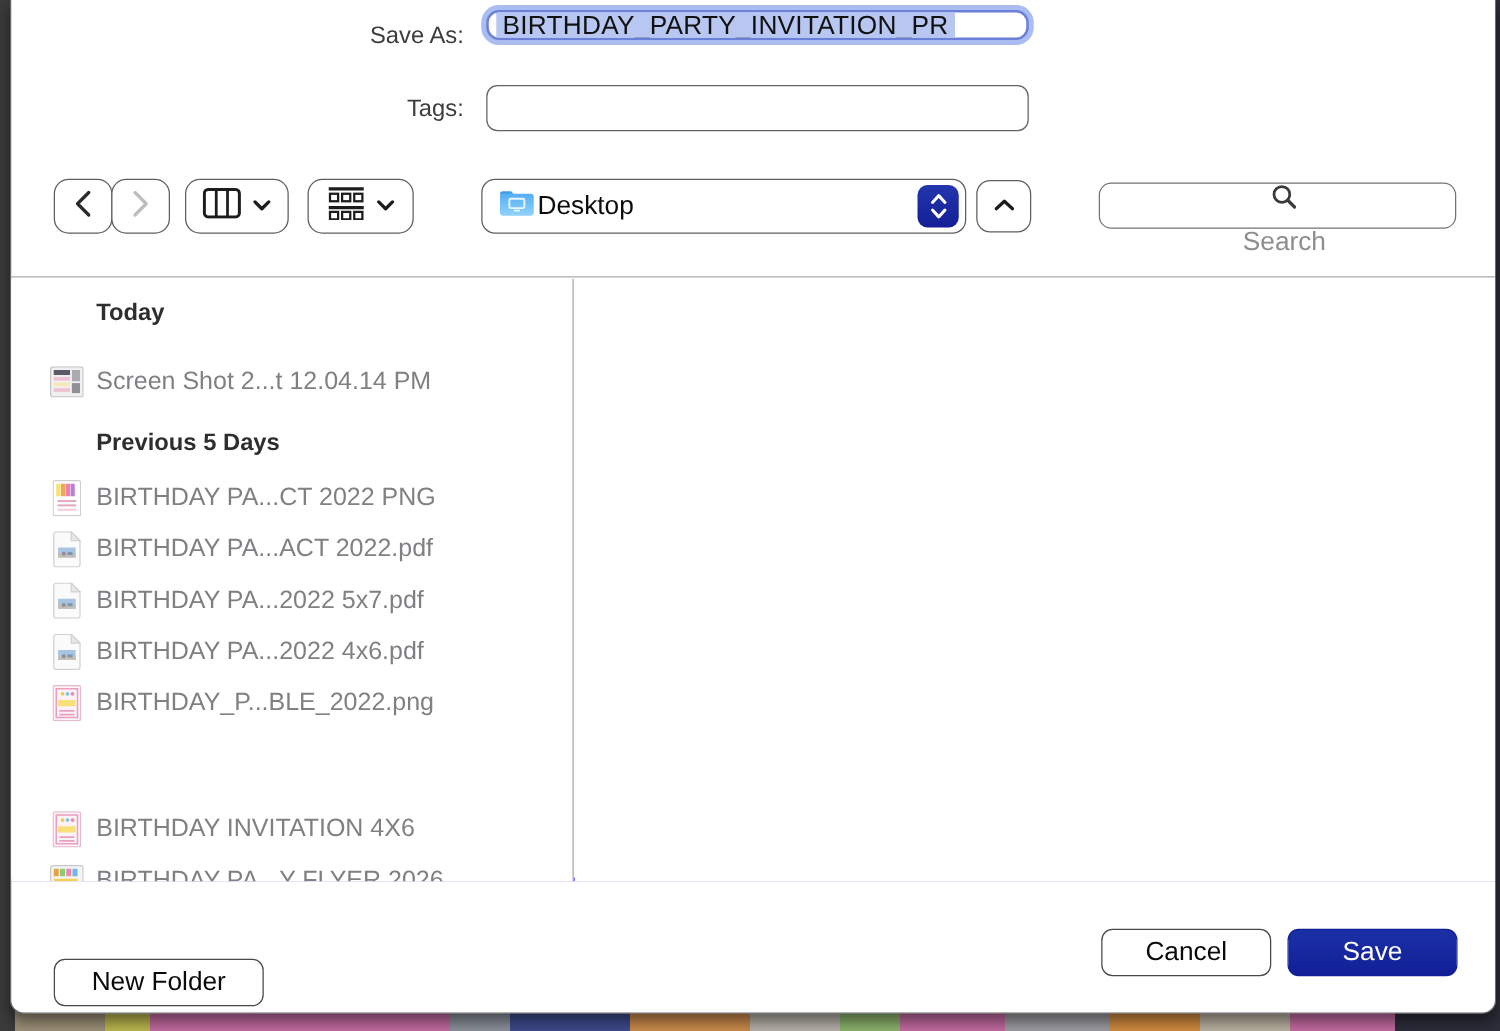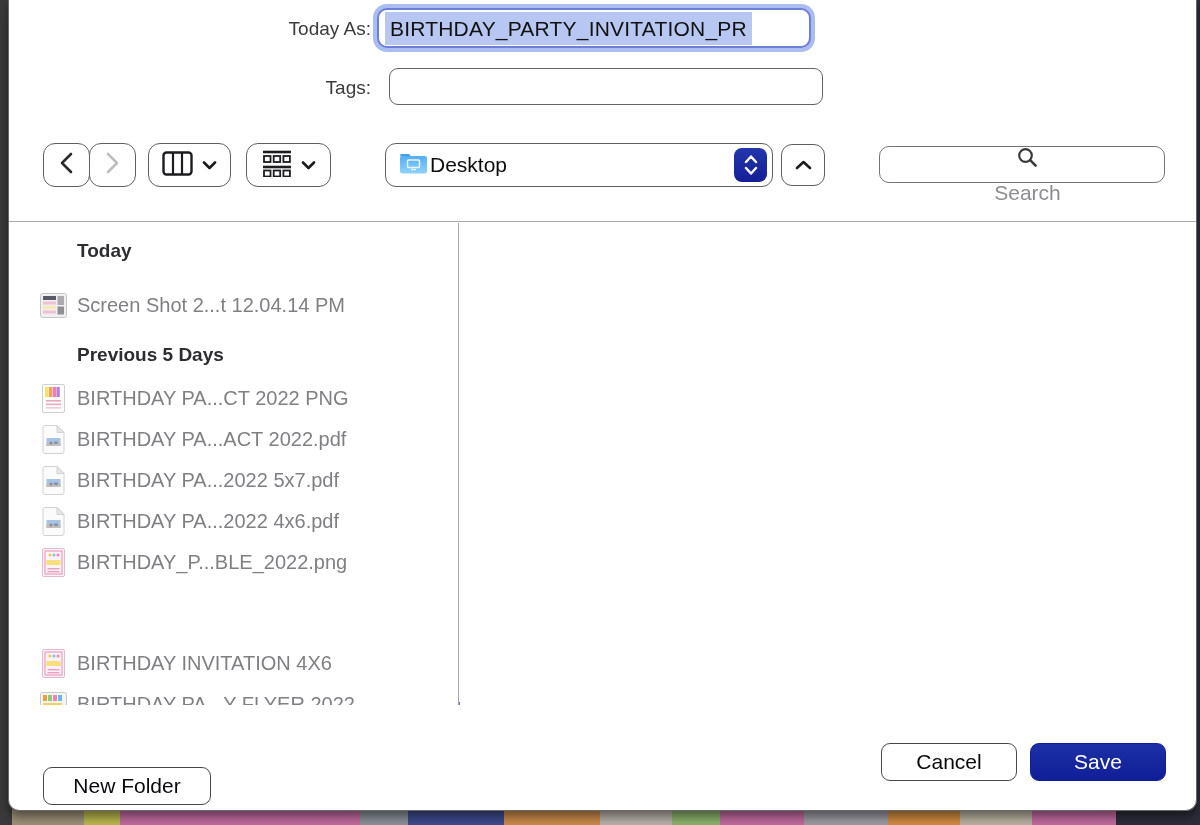--- a/index.html
+++ b/index.html
@@ -13,21 +13,21 @@
   }
   .dialog {
     position:absolute; left:8px; top:0; width:1189px; height:811px;
     background:#fff; border:1px solid #69696c; border-top:none;
     border-radius:0 0 11px 11px; box-shadow:0 6px 10px rgba(0,0,0,.45);
   }
   
   .hdr { position:absolute; left:0; top:0; width:100%; height:222px; border-bottom:1px solid #ababad; }
   .frm-label { position:absolute; left:0; width:362px; text-align:right; font-size:19px; color:#3c3c3e; }
   .saveas-field {
-    position:absolute; left:368px; top:8px; width:434px; height:40px;
+    position:absolute; left:380px; top:8px; width:434px; height:24px;
     border:2px solid #6d80d8; border-radius:10px; background:#fff;
     box-shadow:0 0 0 4px #abbdf0; display:flex; align-items:center; overflow:hidden; padding-left:6px;
   }
   .saveas-sel {
     background:#b7c7f1; font-size:21px; color:#111; line-height:33px;
     padding:0 5px; white-space:nowrap; letter-spacing:.2px;
   }
   .tags-field {
     position:absolute; left:380px; top:68px; width:434px; height:37px;
     border:1.5px solid #636366; border-radius:9px; background:#fff;
@@ -71,21 +71,21 @@
     font-family:inherit;
   }
   .btn.primary { background:linear-gradient(#1c30a6,#111f97); border-color:#111f97; color:#fff; }
 </style>
 </head>
 <body>
 
 <div class="dialog">
 
   <div class="hdr">
-    <div class="frm-label" style="top:18px;">Today As:</div>
+    <div class="frm-label" style="top:18px;">Save As:</div>
     <div class="saveas-field">
       <span class="saveas-sel">BIRTHDAY_PARTY_INVITATION_PR</span>
     </div>
 
     <div class="frm-label" style="top:77px;">Tags:</div>
     <div class="tags-field"></div>
 
     <div class="tbtn" style="left:34px; width:47px; border-radius:12px 12px 12px 12px;">
       <span>
         <svg width="15" height="22" viewBox="0 0 15 22">
@@ -298,21 +298,21 @@
           <svg width="27" height="24" viewBox="0 0 27 24">
               <rect x="0.5" y="0.5" width="26" height="23" rx="2" fill="#f4f4f5" stroke="#c9c9cc"></rect>
               <rect x="3" y="3" width="4" height="6" fill="#e8a13f"></rect>
               <rect x="8" y="3" width="4" height="6" fill="#8fc97a"></rect>
               <rect x="13" y="3" width="4" height="6" fill="#ee86b4"></rect>
               <rect x="18" y="3" width="4" height="6" fill="#6fb7e4"></rect>
               <rect x="3" y="11" width="19" height="4" fill="#f2d25c"></rect>
               <rect x="3" y="17" width="19" height="4" fill="#ee86b4"></rect>
             </svg>
         </span>
-        <span class="flabel">BIRTHDAY PA...Y FLYER 2022</span>
+        <span class="flabel">BIRTHDAY PA...Y FLYER 2026</span>
       </div>
 
     </div>
     <div style="position:absolute; left:451px; top:0; right:0; height:482px; background:#fff;"></div>
   </div>
 
   <button class="btn" style="left:34px; width:168px;margin-top:24px;">New Folder</button>
   <button class="btn" style="left:872px; width:136px;">Cancel</button>
   <button class="btn primary" style="left:1021px; width:136px;">Save</button>
 

